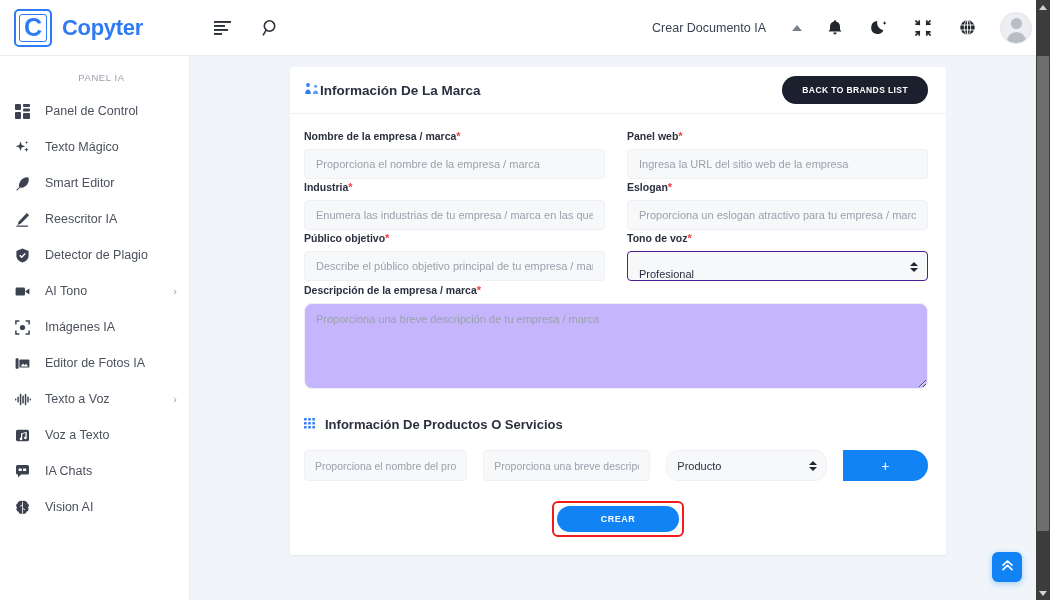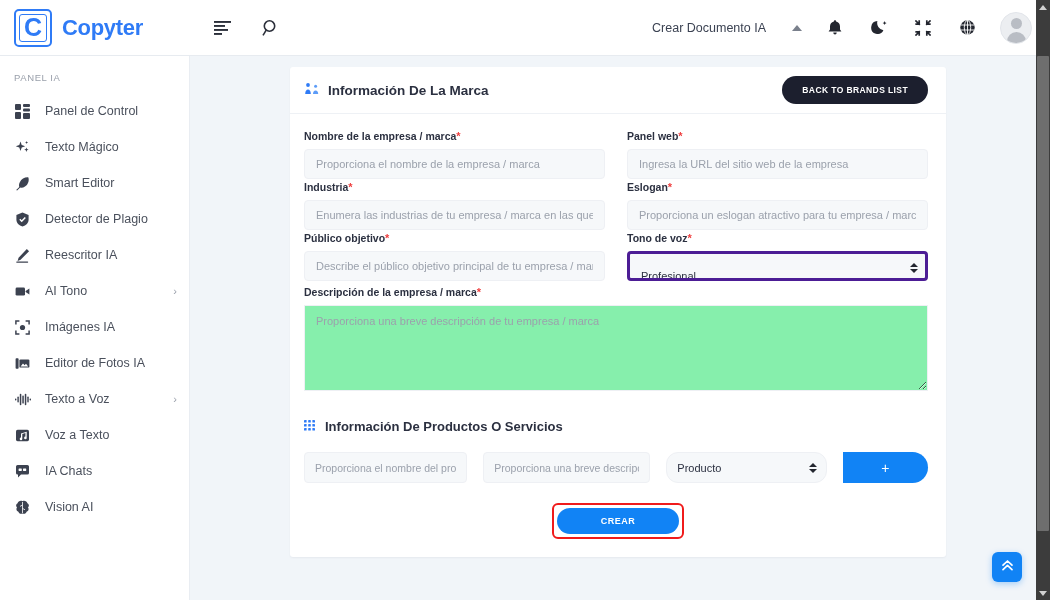--- a/index.html
+++ b/index.html
@@ -92,20 +92,21 @@
   .avatar-wrap { position: relative; display: flex; align-items: flex-end; justify-content: center; }
 
   
   #sidebar {
     position: absolute; top: 56px; left: 0;
     width: 190px; height: 544px;
     background: #ffffff;
     border-right: 1px solid #e9edf2;
     padding-top: 16px;
     overflow: hidden;
+    text-align: center;
   }
   .side-heading {
     font-size: 9.5px; color: #9aa0ab; letter-spacing: 0.6px;
     padding: 0 0 10px 14px; font-weight: 400;
   }
   .side-item {
     height: 36px;
     display: flex; align-items: center;
     padding: 0 12px 0 14px;
     cursor: pointer;
@@ -139,21 +140,21 @@
     box-shadow: 0 1px 2px rgba(16,24,40,0.05);
   }
   #card-header {
     height: 47px;
     border-bottom: 1px solid #eef1f5;
     display: flex; align-items: center;
     padding: 0 18px 0 14px;
   }
   .card-title {
     font-size: 13.5px; font-weight: 700; color: #2b3040;
-    display: flex; align-items: center; gap: 8px;
+    display: flex; align-items: center; 
   }
   #back-brands-btn {
     margin-left: auto;
     background: #1c1f2e;
     color: #ffffff;
     font-size: 8.5px; font-weight: 700; letter-spacing: 0.4px;
     border: none; border-radius: 20px;
     padding: 9px 20px;
     cursor: pointer;
   }
@@ -174,21 +175,21 @@
     font-family: "Liberation Sans", sans-serif;
     padding: 0 11px;
     outline: none;
   }
   .finput::placeholder { color: #9ba1ac; }
   .fgroup { margin-bottom: 2px; }
   .fselect-wrap { position: relative; }
   .fselect {
     width: 100%; height: 30px;
     background: #f6f8fa;
-    border: 3px solid #4c1d95;
+    border: 1px solid #4c1d95;
     border-radius: 4px;
     font-size: 11px; color: #2b3040;
     font-family: "Liberation Sans", sans-serif;
     padding: 16px 26px 0 11px;
     outline: none;
     appearance: none; -webkit-appearance: none;
     cursor: pointer;
   }
   .sel-arrows {
     position: absolute; right: 10px; top: 50%;
@@ -203,23 +204,23 @@
     border-bottom: 4px solid #23262f;
   }
   .sel-arrows .dn {
     width: 0; height: 0;
     border-left: 4px solid transparent;
     border-right: 4px solid transparent;
     border-top: 4px solid #23262f;
   }
   .ftextarea {
     width: 100%; height: 86px;
-    background: #86efac;
+    background: #c4b5fd;
     border: 1px solid #eef0f4;
-    border-radius: 0;
+    border-radius: 8px;
     font-size: 11px; color: #2b3040;
     font-family: "Liberation Sans", sans-serif;
     padding: 9px 11px;
     outline: none; resize: vertical;
   }
   .ftextarea::placeholder { color: #9ba1ac; }
 
   
   #products-header {
     display: flex; align-items: center; gap: 8px;
@@ -443,36 +444,36 @@
             <path d="M13.4 1.4 C10 1 6.4 3 4.8 6.2 C3.9 8 3.8 9.7 4.3 11 L1.2 14 L2.1 14.6 L5.2 11.6 C6.6 12 8.4 11.7 10 10.6 C13 8.6 14.4 4.8 13.4 1.4 Z" fill="#3c4250"></path>
           </svg>
       </span>
       <span class="si-label">Smart Editor</span>
       <span class="si-chev"></span>
     </div>
 
     <div class="side-item">
       <span class="si-icon">
         <svg width="15" height="15" viewBox="0 0 15 15">
+            <path d="M11.8 0.9 L14.1 3.2 L5.6 11.7 L2.6 12.9 L3.6 9.8 Z" fill="#3c4250"></path>
+            <rect x="1.2" y="13.4" width="12" height="1.3" rx="0.6" fill="#3c4250"></rect>
+          </svg>
+      </span>
+      <span class="si-label">Reescritor IA</span>
+      <span class="si-chev"></span>
+    </div>
+
+    <div class="side-item">
+      <span class="si-icon">
+        <svg width="15" height="15" viewBox="0 0 15 15">
             <path d="M7.5 0.6 L13.6 3 L13.6 7.6 C13.6 11 11 13.6 7.5 14.6 C4 13.6 1.4 11 1.4 7.6 L1.4 3 Z" fill="#3c4250"></path>
             <path d="M4.8 7.3 L6.7 9.2 L10.3 5.4" stroke="#ffffff" stroke-width="1.5" fill="none"></path>
           </svg>
       </span>
       <span class="si-label">Detector de Plagio</span>
-      <span class="si-chev"></span>
-    </div>
-
-    <div class="side-item">
-      <span class="si-icon">
-        <svg width="15" height="15" viewBox="0 0 15 15">
-            <path d="M11.8 0.9 L14.1 3.2 L5.6 11.7 L2.6 12.9 L3.6 9.8 Z" fill="#3c4250"></path>
-            <rect x="1.2" y="13.4" width="12" height="1.3" rx="0.6" fill="#3c4250"></rect>
-          </svg>
-      </span>
-      <span class="si-label">Reescritor IA</span>
       <span class="si-chev"></span>
     </div>
 
 
     <div class="side-item">
       <span class="si-icon">
         <svg width="15" height="15" viewBox="0 0 15 15">
             <rect x="0.6" y="3.6" width="9.4" height="8" rx="1.4" fill="#3c4250"></rect>
             <path d="M10.6 7 L14.4 4.4 L14.4 10.6 L10.6 8 Z" fill="#3c4250"></path>
           </svg>

